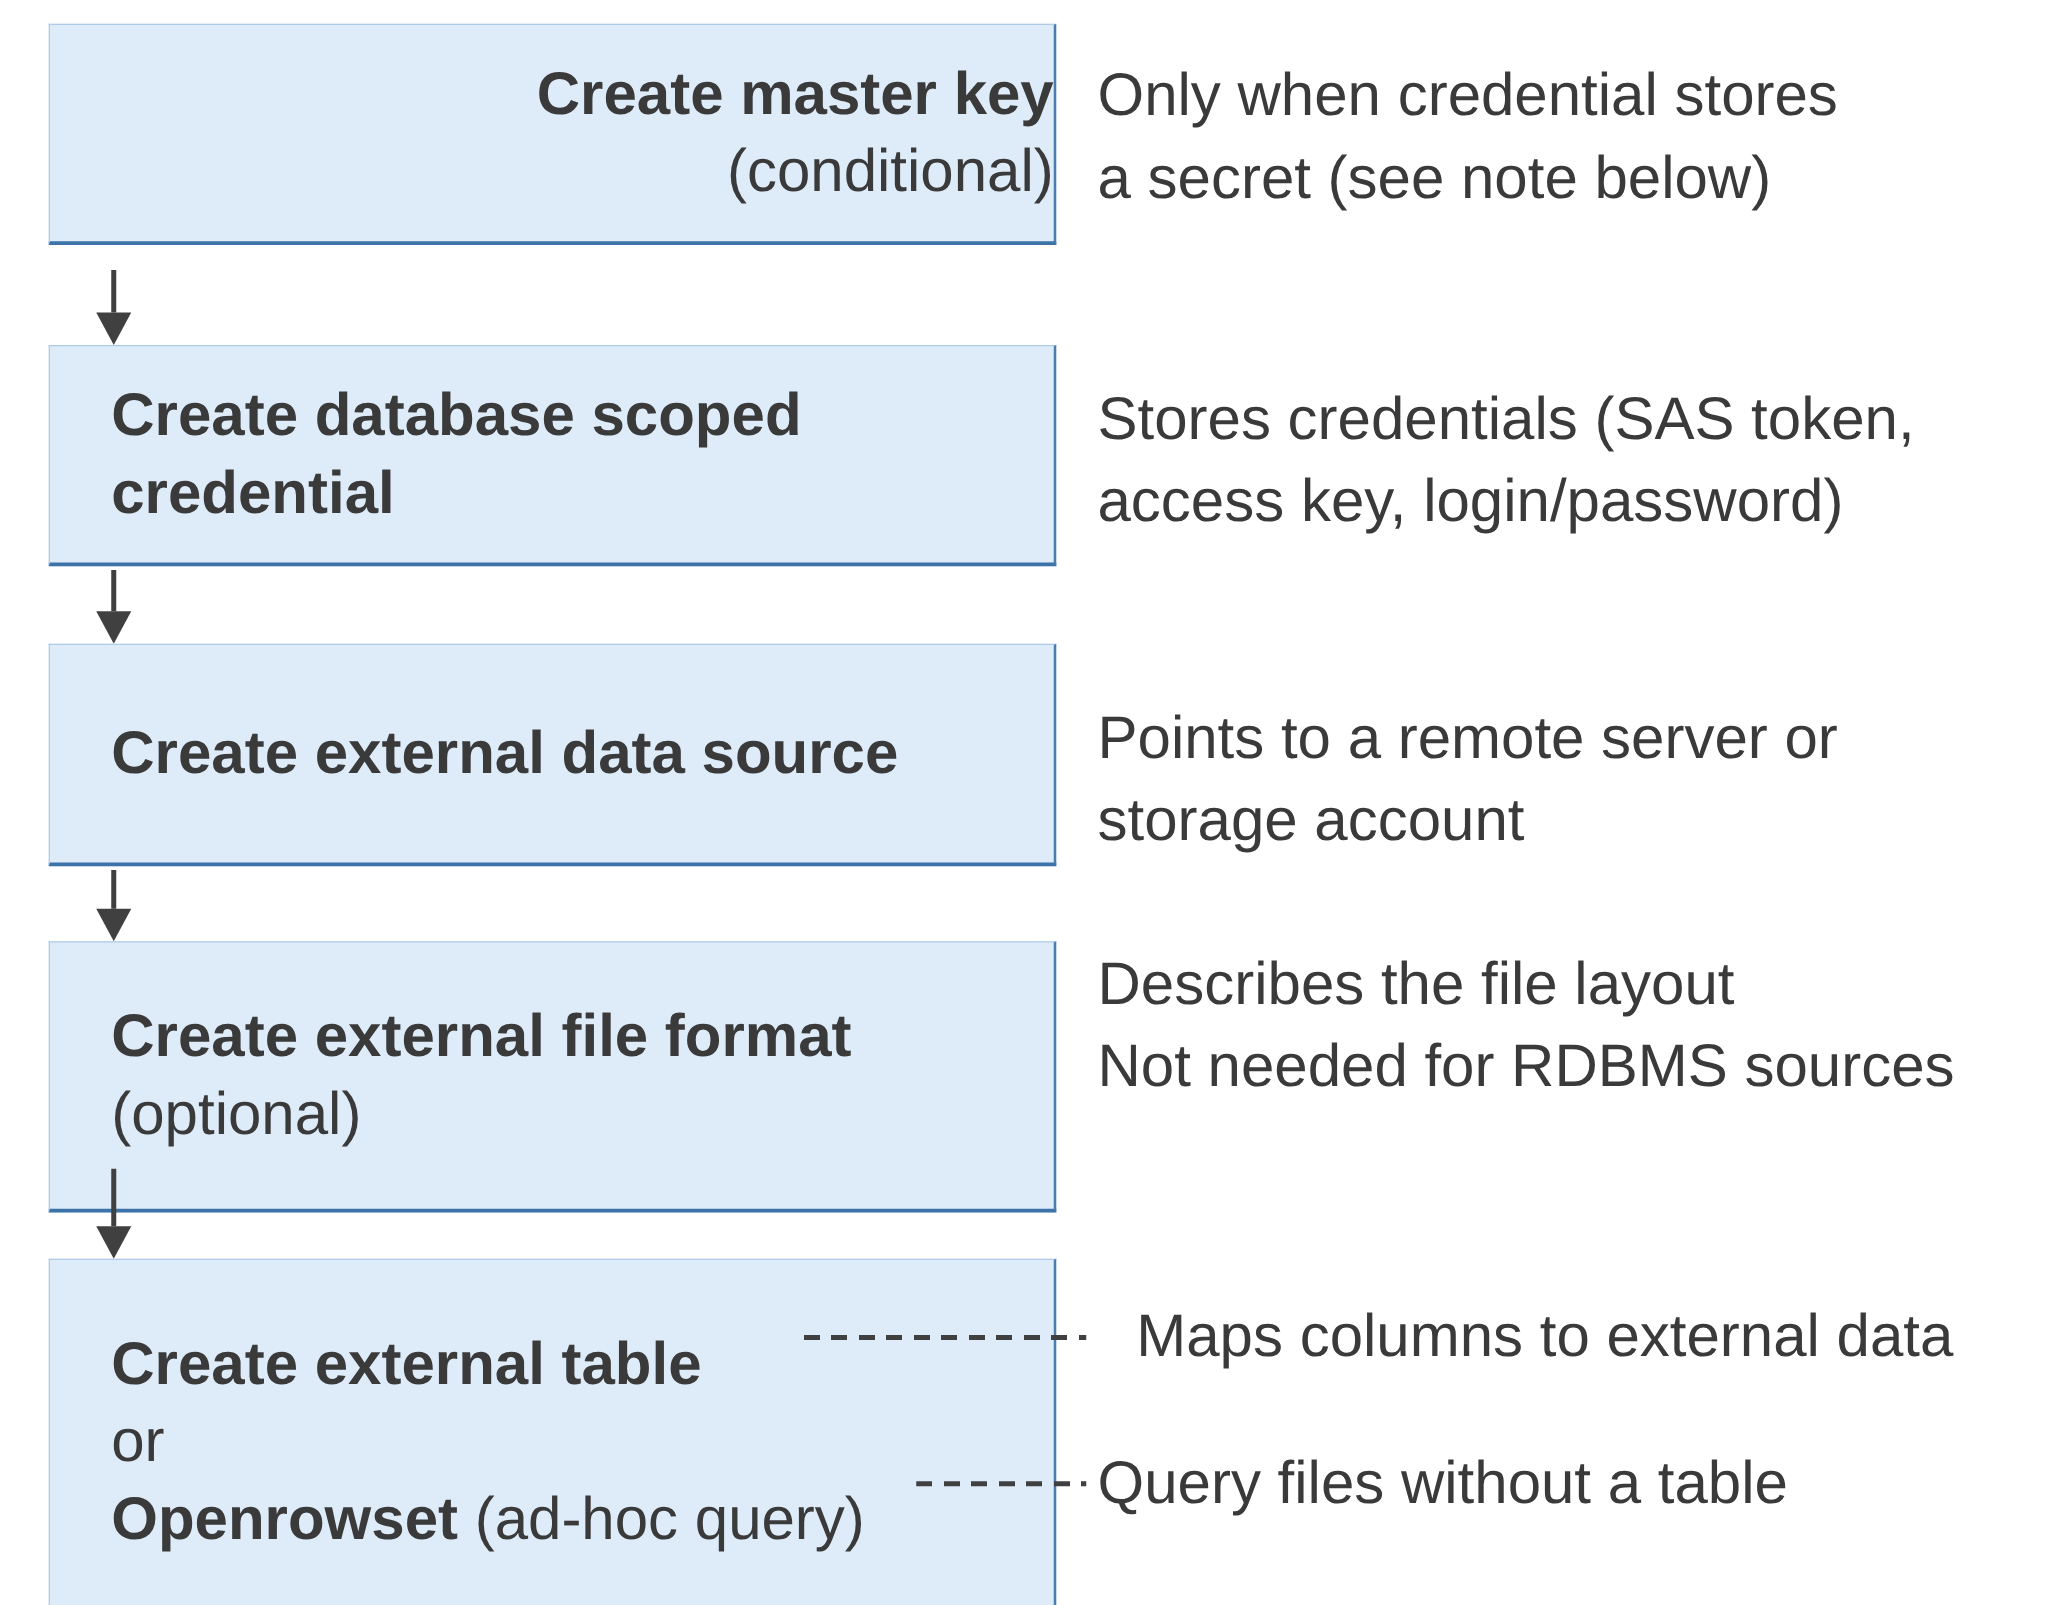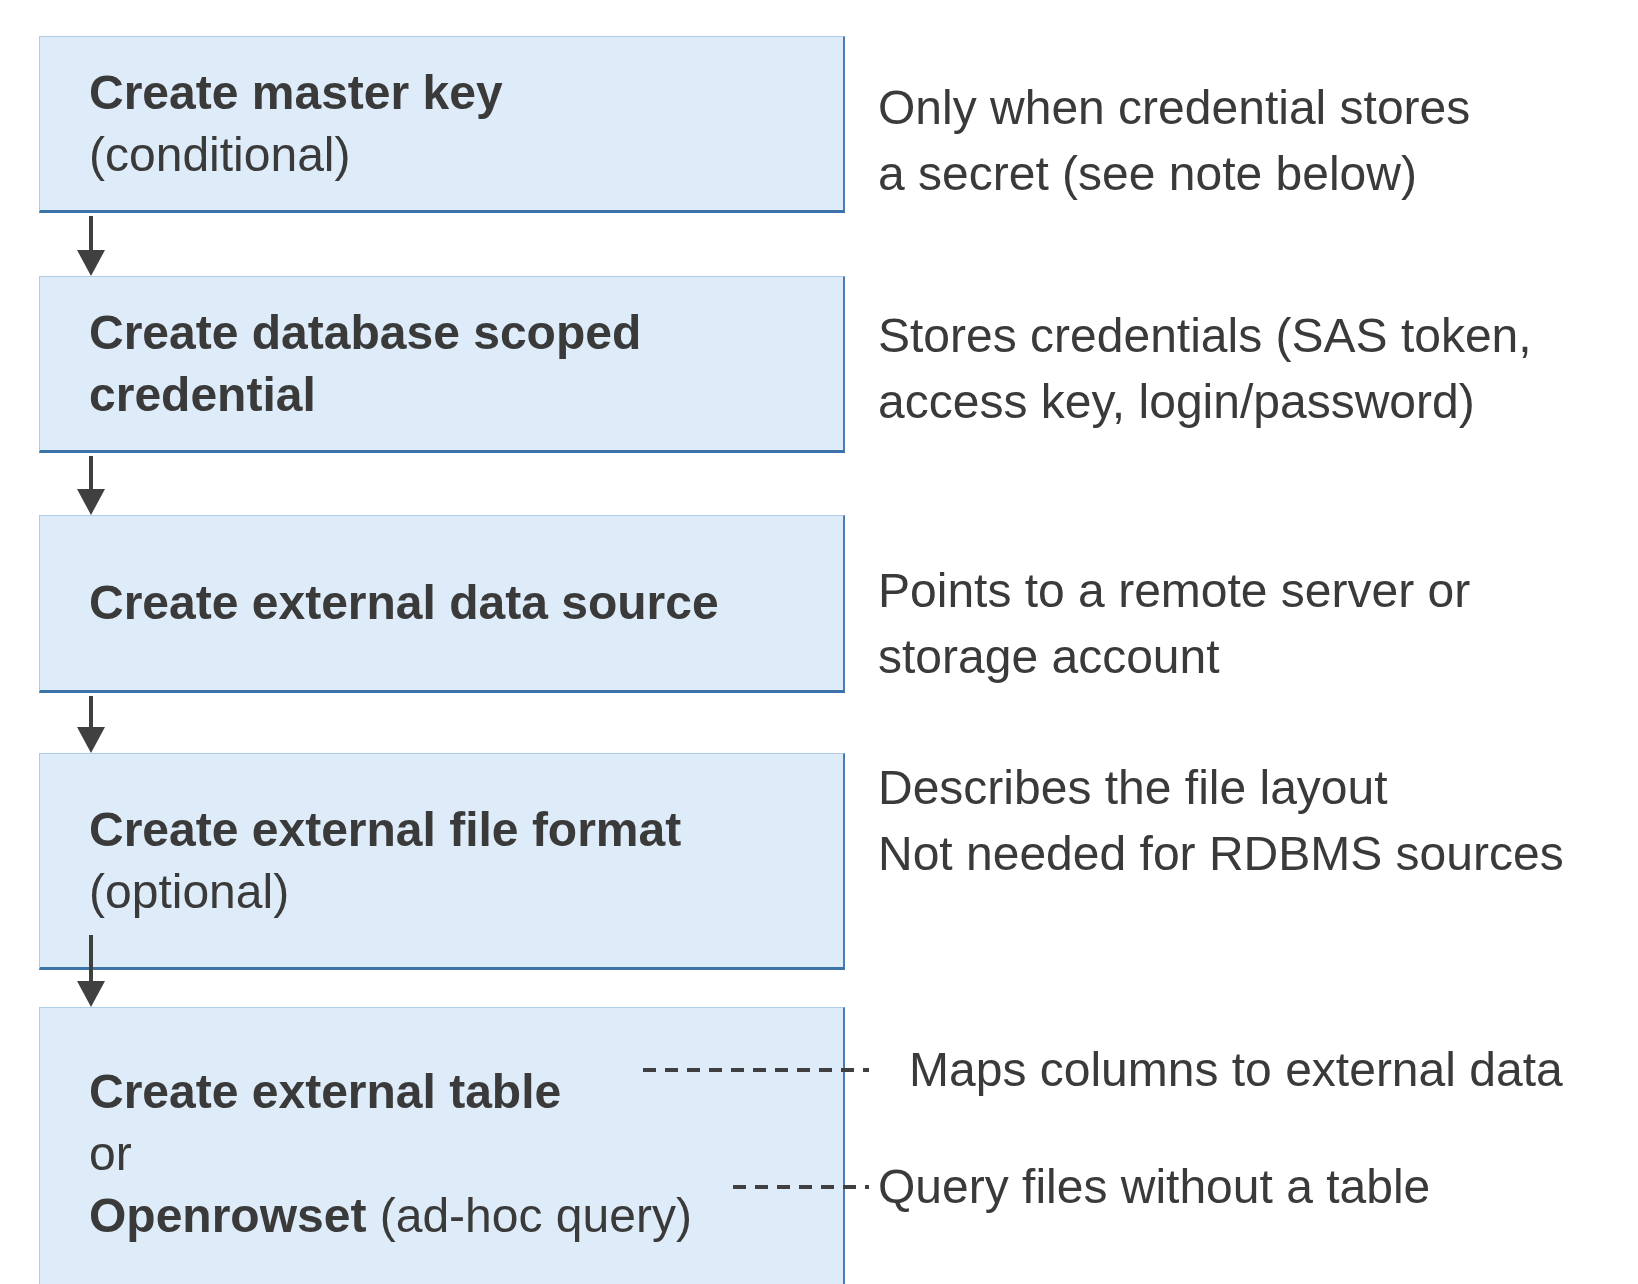--- a/index.html
+++ b/index.html
@@ -21,21 +21,21 @@
     width: 806px;
     background: #deebf8;
     border: 1px solid #aecbe8;
     border-right: 2px solid #4a7cb0;
     border-bottom: 3px solid #3c73a8;
     display: flex;
     flex-direction: column;
     justify-content: center;
     padding-left: 49px;
   }
-  .box1 { top: 36px;   height: 177px; }
+  .box1 { top: 19px;   height: 177px; align-items: flex-end; }
   .box2 { top: 276px;  height: 177px; }
   .box3 { top: 515px;  height: 178px; }
   .box4 { top: 753px;  height: 217px; }
   .box5 { top: 1007px; height: 296px; }
   .box-line {
     font-size: 48px;
     line-height: 62px;
     white-space: nowrap;
   }
   .bold { font-weight: bold; }
@@ -71,21 +71,21 @@
   .dash2 { top: 1185px; left: 733px; width: 136px; }
 
   
   .note {
     position: absolute;
     left: 878px;
     font-size: 48px;
     line-height: 66px;
     white-space: nowrap;
   }
-  .note1 { top: 75px; }
+  .note1 { top: 44px; }
   .note2 { top: 303px; }
   .note3 { top: 541px; margin-top: 17px; }
   .note4 { top: 755px; }
   .note5 { top: 1037px; margin-left: 31px; }
   .note6 { top: 1154px; }
 </style>
 </head>
 <body>
 
 <div class="canvas">

